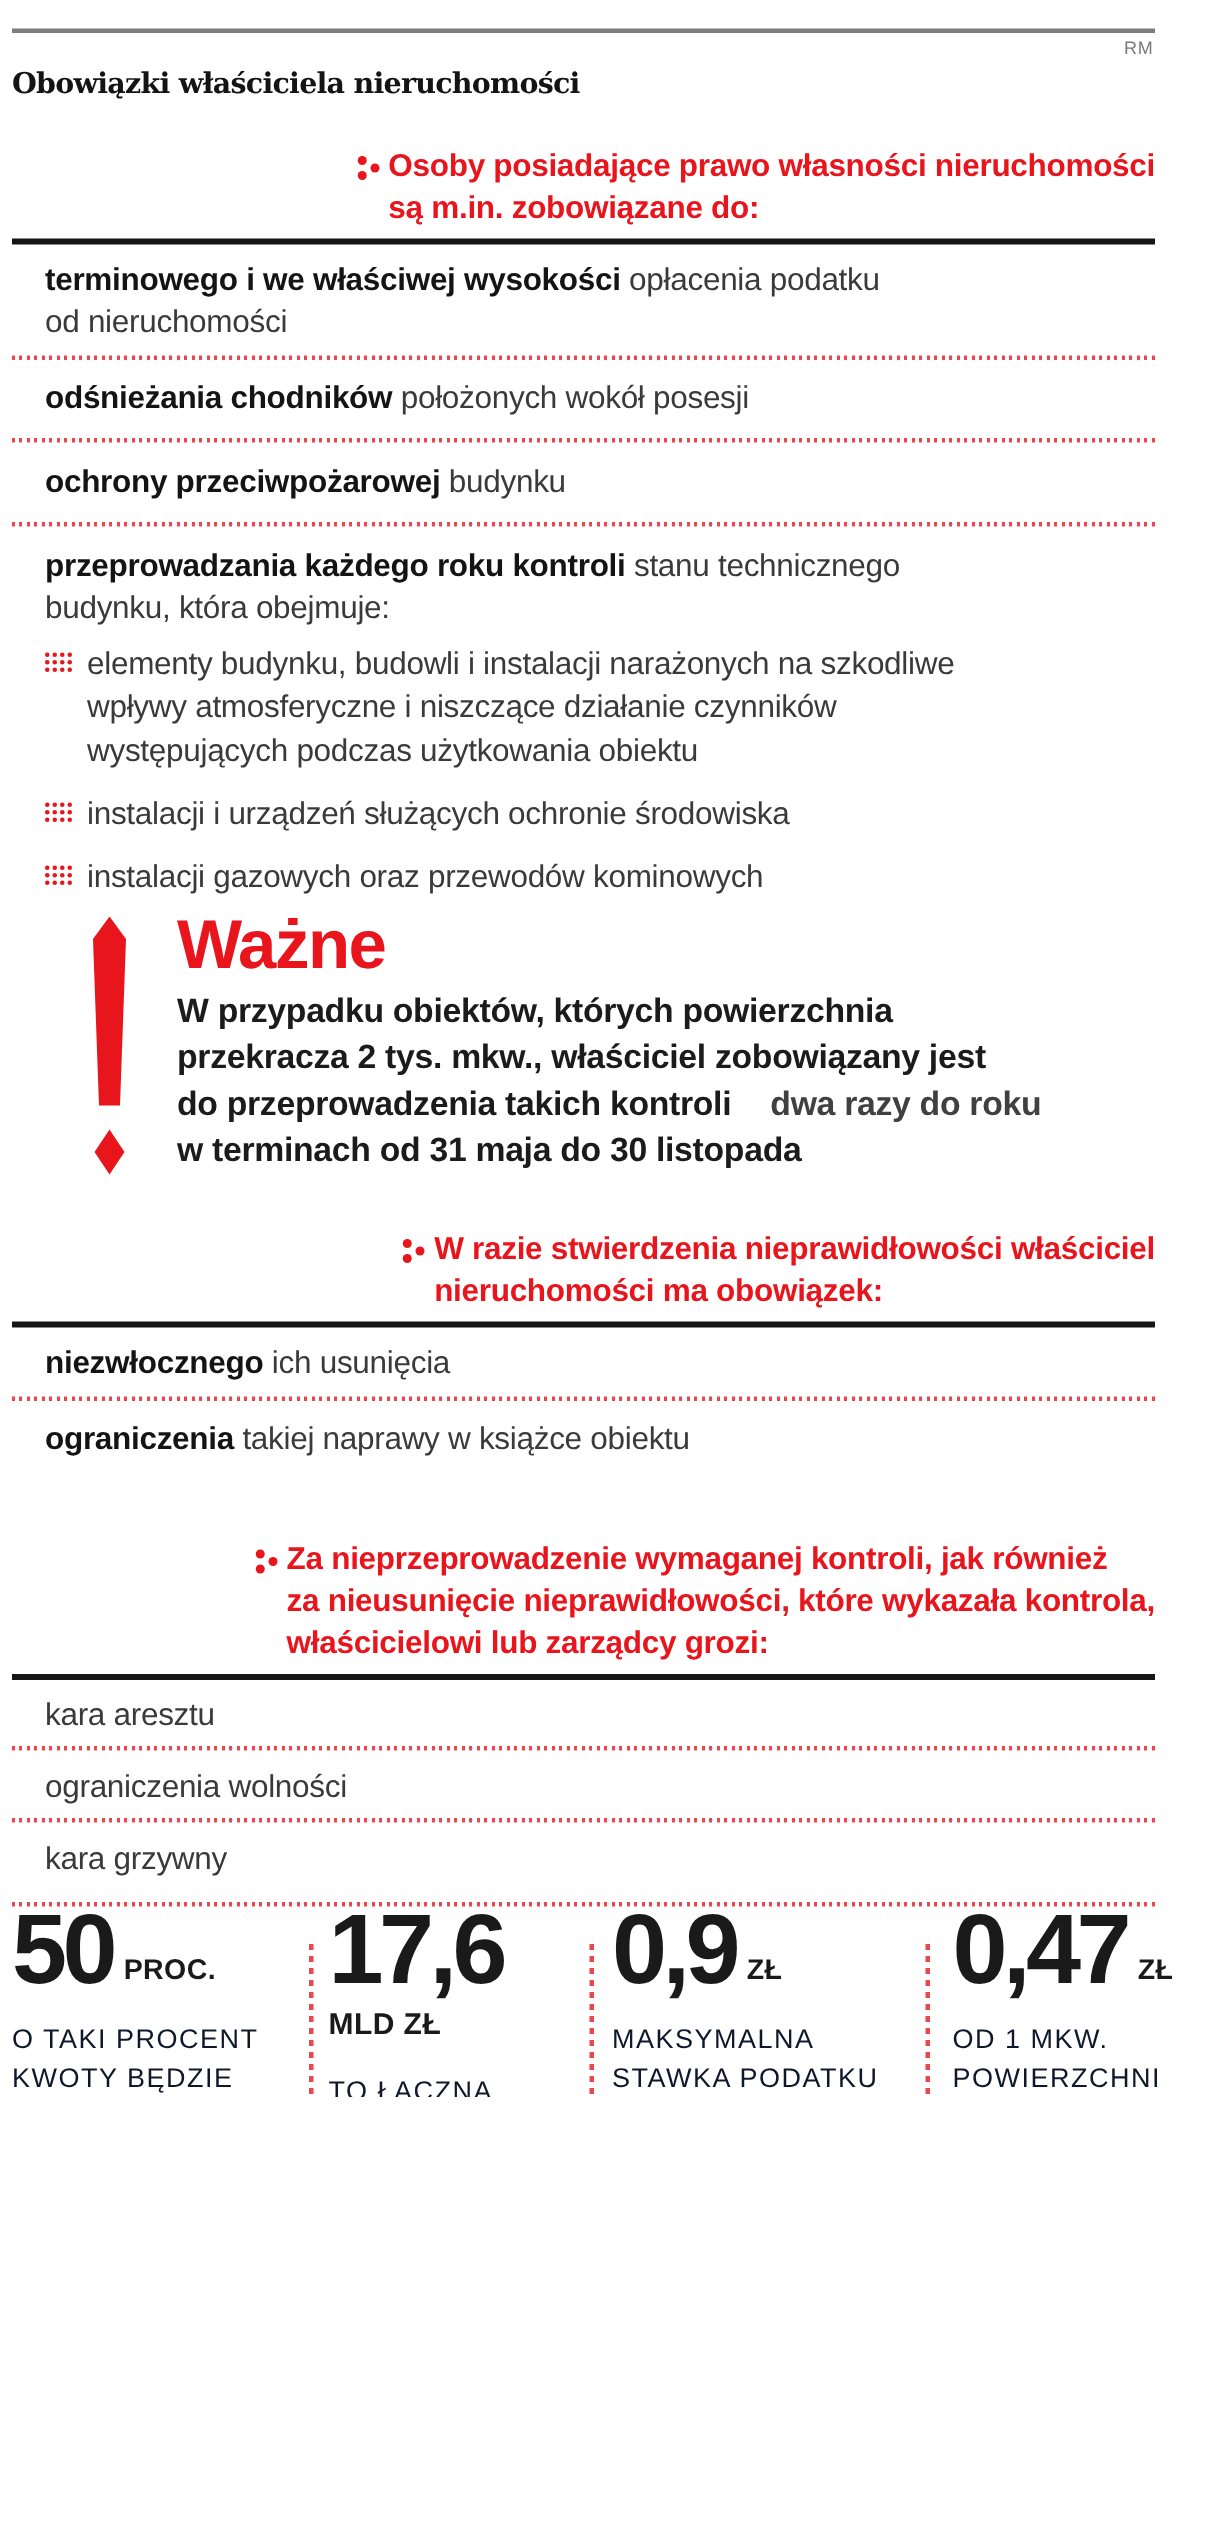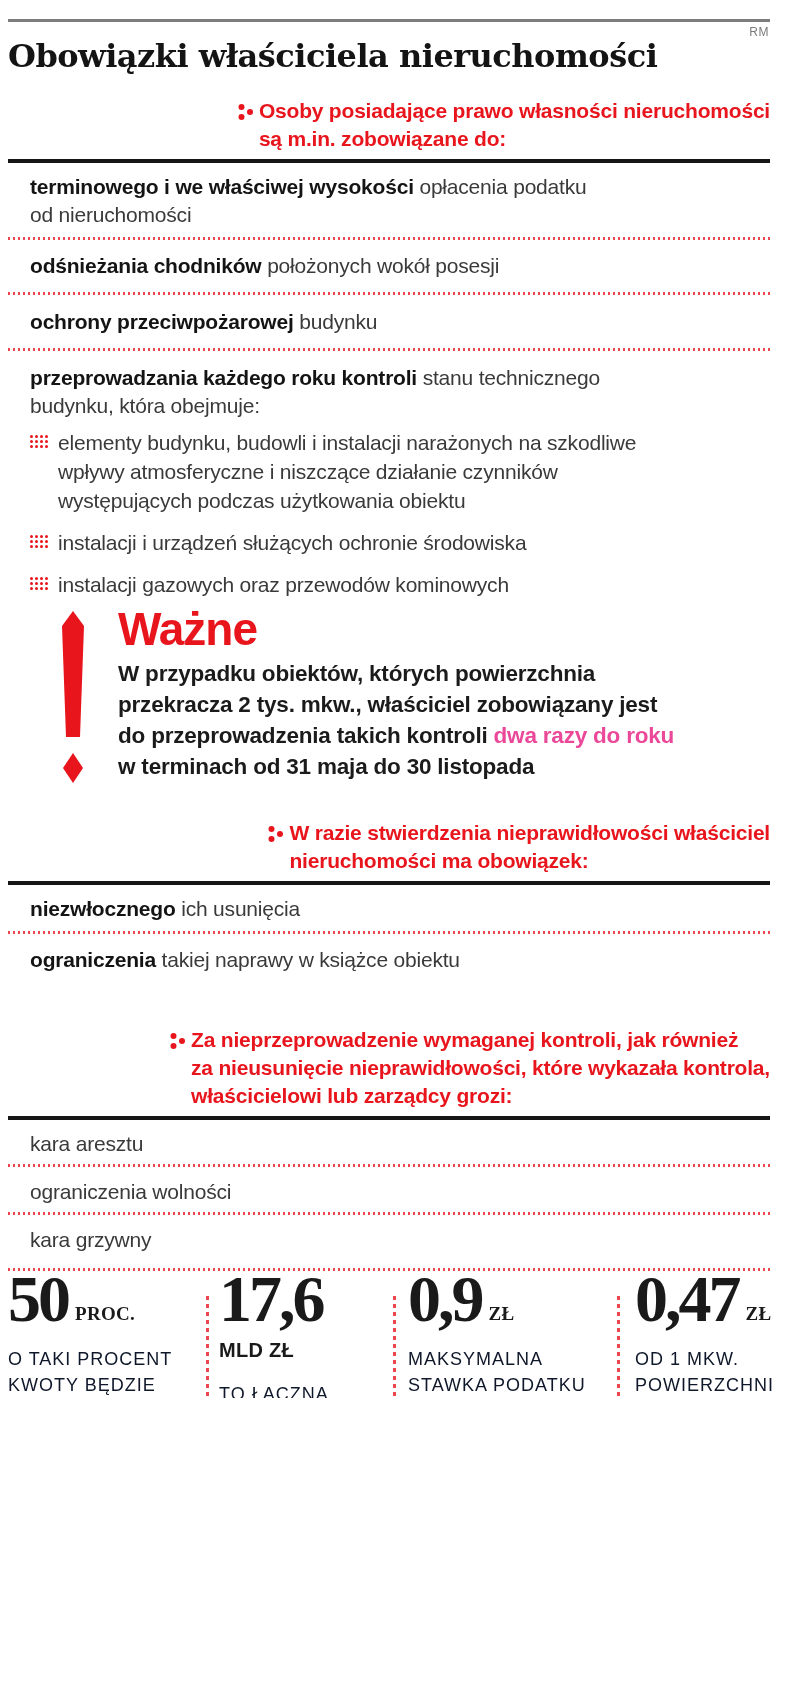--- a/index.html
+++ b/index.html
@@ -14,21 +14,21 @@
     overflow:hidden;
   }
   .pre{white-space:pre-line;}
   
   .rule-top{margin-top:19px;height:3px;background:#7d7d7d;}
   .credit{position:absolute;top:25px;right:36px;font-size:12px;color:#7a7a7a;letter-spacing:.5px;}
   
   .title{
     margin:17px 0 0 0;
     font-family:"DejaVu Serif",serif;
-    font-weight:700;font-size:32px;line-height:34px;
+    font-weight:700;font-size:19px;line-height:34px;
     letter-spacing:-.5px;color:#141414;
   }
   
   .sec-head{display:flex;align-items:flex-start;justify-content:flex-end;}
   .sec-head .bullet{flex:0 0 17px;margin-top:4px;}
   .sec-head .htxt{
     margin-left:5px;
     color:#e8151d;font-weight:bold;font-size:21px;line-height:28px;letter-spacing:-.2px;
   }
   .rule-black{height:4px;background:#161616;margin-top:6px;}
@@ -43,39 +43,39 @@
   .sub{display:flex;align-items:flex-start;margin:13px 0 0 22px;font-size:21px;line-height:29px;color:#3a3a3a;letter-spacing:-.2px;}
   .gridicon{flex:0 0 auto;display:grid;grid-template-columns:repeat(4,3px);grid-auto-rows:3px;gap:2px;margin:7px 0 0 0;}
   .gridicon i{background:#e8151d;border-radius:50%;}
   .sub .stxt{margin-left:10px;}
   
   .important{display:flex;align-items:flex-start;margin-top:6px;}
   .excl{flex:0 0 26px;margin-left:52px;margin-top:6px;}
   .imp-body{margin-left:32px;}
   .imp-title{color:#e8151d;font-weight:bold;font-size:46px;line-height:48px;letter-spacing:-1px;margin:0;}
   .imp-text{margin:5px 0 0 0;font-weight:bold;font-size:22.5px;line-height:31px;letter-spacing:-.2px;color:#1b1b1b;}
-  .imp-text .hl{color:#ec4899;}
+  .imp-text .hl{color:#404040;margin-left:20px;}
   
   .gap-s2{margin-top:28px;}
   .gap-s3{margin-top:44px;}
   .item-last{padding-bottom:14px;}
   
   .stats{
     position:absolute;left:8px;top:1268px;width:762px;
     display:grid;grid-template-columns:198px 187px 224px 153px;
   }
   .stat{position:relative;box-sizing:border-box;}
   .stat+ .stat::before{
     content:"";position:absolute;left:0;top:28px;bottom:4px;width:3px;
     background:repeating-linear-gradient(180deg,rgba(230,38,48,.85) 0,rgba(230,38,48,.85) 4px,transparent 4px,transparent 8px);
   }
   .stat2{padding-left:13px;}
   .stat3{padding-left:15px;}
   .stat4{padding-left:18px;}
-  .numrow{display:flex;align-items:flex-end;font-family:Liberation Serif, serif;}
+  .numrow{display:flex;align-items:flex-end;}
   .num{font-weight:bold;font-size:66px;line-height:62px;letter-spacing:-3px;color:#1a1a1a;}
   .unit-inline{font-weight:bold;font-size:19px;letter-spacing:.3px;color:#1a1a1a;margin-left:7px;padding-bottom:5px;}
   .unit-below{font-weight:bold;font-size:20px;letter-spacing:.3px;color:#1a1a1a;margin-top:9px;}
   .caption{margin-top:17px;font-size:18px;line-height:25.5px;letter-spacing:1px;color:#0f172a;}
   .stat2 .caption{margin-top:20px;}
   
   .marks{position:absolute;left:8px;top:1644px;display:flex;gap:3px;}
   .mark{
     width:14px;height:14px;border:2.5px solid #e8151d;border-radius:50%;
     color:#e8151d;font-weight:bold;font-size:10.5px;line-height:1;

